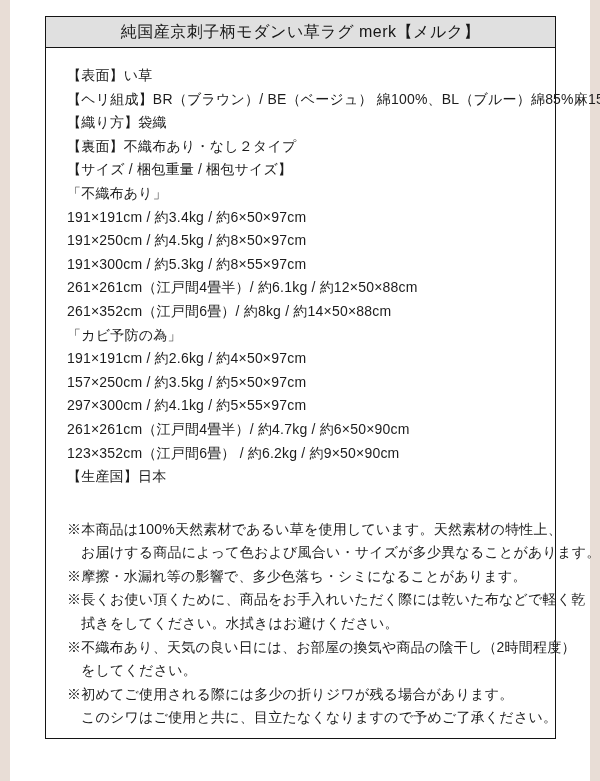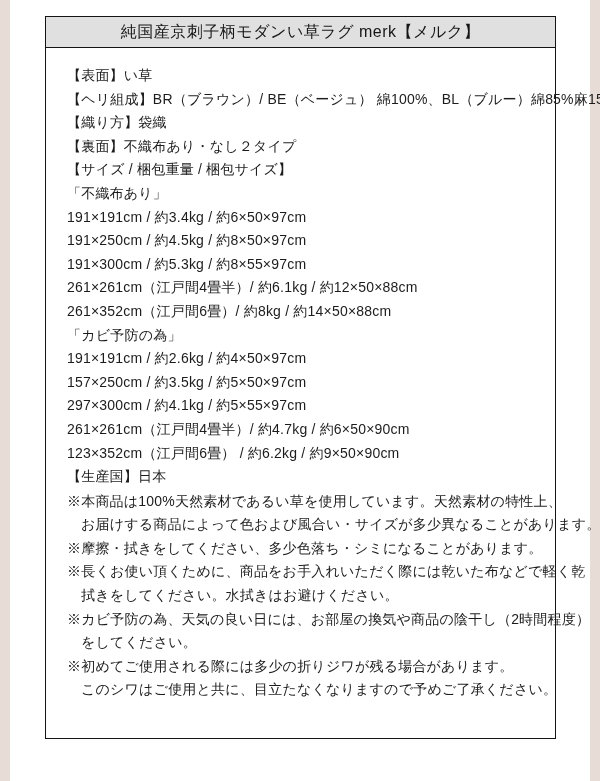--- a/index.html
+++ b/index.html
@@ -46,21 +46,21 @@
     letter-spacing: 0.5px;
     color: #161616;
   }
   .spec-body {
     padding: 16px 14px 0 21px;
     font-size: 14px;
     line-height: 23.6px;
     letter-spacing: 0.2px;
   }
   .line { white-space: nowrap; }
-  .notes { margin-top: 1px; }
+  .notes { margin-top: 29px; }
   .note-line { white-space: nowrap; }
   .note-line.cont { padding-left: 14px; }
 </style>
 </head>
 <body>
 
 <div class="edge-strip left"></div>
 <div class="edge-strip right"></div>
 
 <div class="spec-box">
@@ -86,22 +86,22 @@
     <div class="line">157×250cm / 約3.5kg / 約5×50×97cm</div>
     <div class="line">297×300cm / 約4.1kg / 約5×55×97cm</div>
     <div class="line">261×261cm（江戸間4畳半）/ 約4.7kg / 約6×50×90cm</div>
     <div class="line">123×352cm（江戸間6畳） / 約6.2kg / 約9×50×90cm</div>
 
     <div class="line">【生産国】日本</div>
 
     <div class="notes">
       <div class="note-line">※本商品は100%天然素材であるい草を使用しています。天然素材の特性上、</div>
       <div class="note-line cont">お届けする商品によって色および風合い・サイズが多少異なることがあります。</div>
-      <div class="note-line">※摩擦・拭きをしてください、多少色落ち・シミになることがあります。</div>
+      <div class="note-line">※摩擦・水漏れ等の影響で、多少色落ち・シミになることがあります。</div>
       <div class="note-line">※長くお使い頂くために、商品をお手入れいただく際には乾いた布などで軽く乾</div>
       <div class="note-line cont">拭きをしてください。水拭きはお避けください。</div>
-      <div class="note-line">※カビ予防の為、天気の良い日には、お部屋の換気や商品の陰干し（2時間程度）</div>
+      <div class="note-line">※不織布あり、天気の良い日には、お部屋の換気や商品の陰干し（2時間程度）</div>
       <div class="note-line cont">をしてください。</div>
       <div class="note-line">※初めてご使用される際には多少の折りジワが残る場合があります。</div>
       <div class="note-line cont">このシワはご使用と共に、目立たなくなりますので予めご了承ください。</div>
     </div>
   </div>
 </div>
 
 </body></html>

